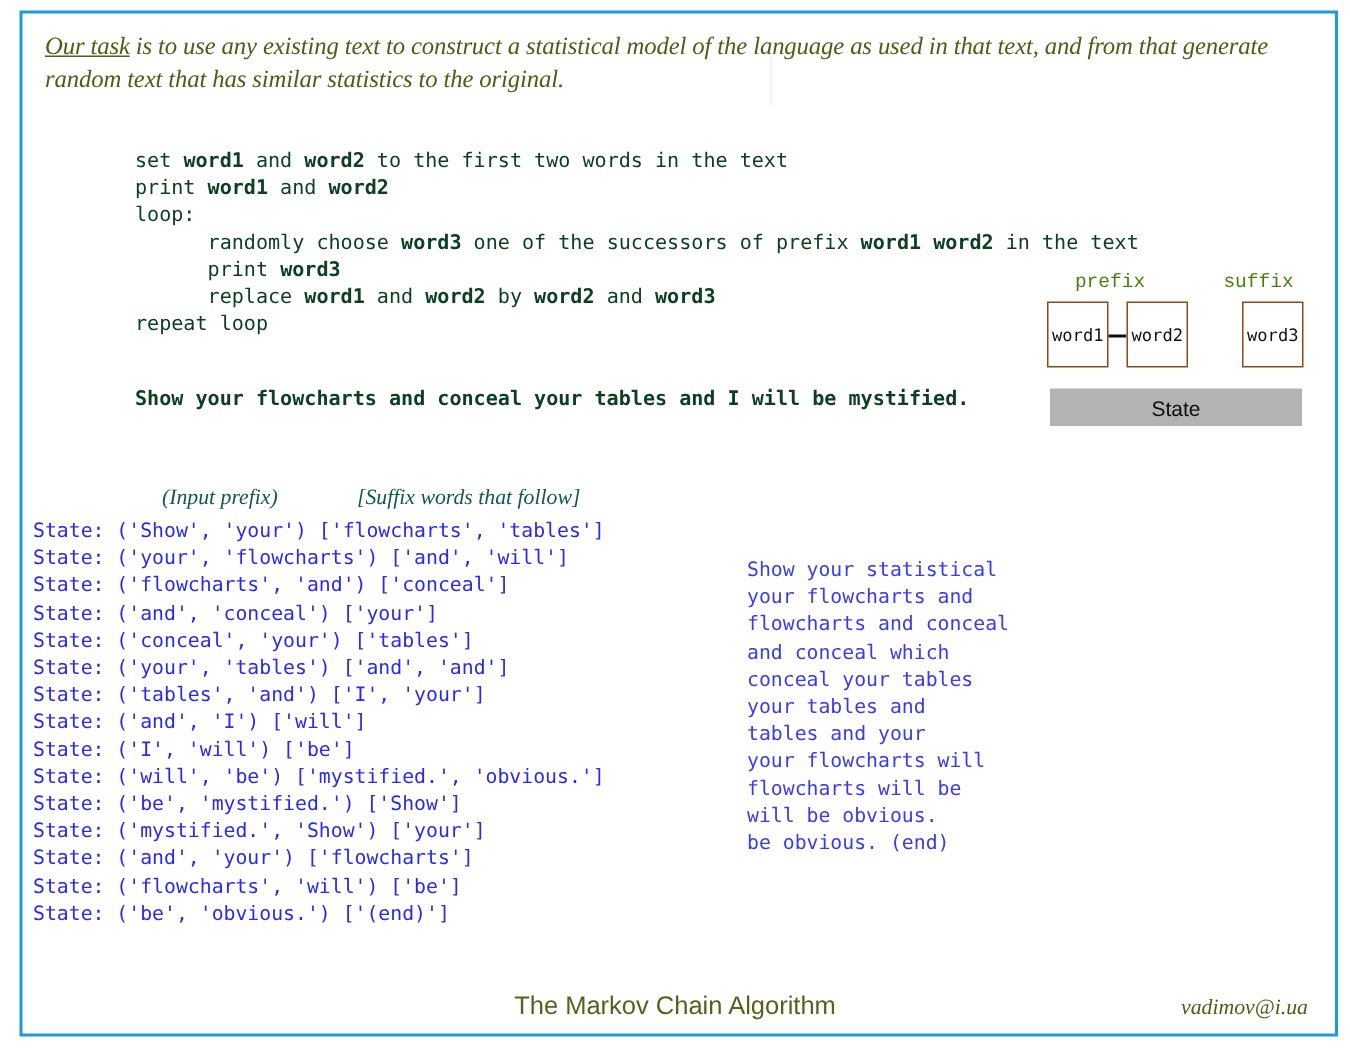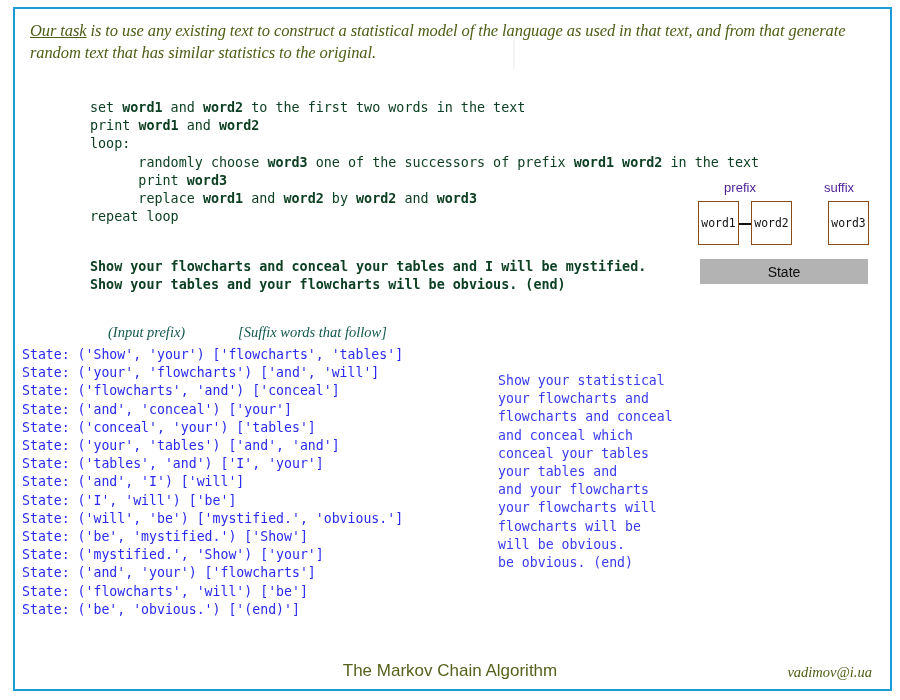--- a/index.html
+++ b/index.html
@@ -111,22 +111,22 @@
 
   
   #diagram {
     position: absolute;
     left: 695px; top: 180px;
     width: 175px; height: 110px;
   }
   .dg-label {
     position: absolute;
     font-size: 13px;
-    color: #4c1d95;
-    font-family: Liberation Sans, sans-serif;
+    color: #4d7c0f;
+    font-family: Liberation Mono, monospace;
     text-align: center;
   }
   #label-prefix { left: 5px; top: 0px; width: 80px; }
   #label-suffix { left: 115px; top: 0px; width: 58px; }
   .wbox {
     position: absolute;
     width: 41px; height: 44px;
     border: 1.6px solid #8a4b18;
     background: #ffffff;
     font-family: "DejaVu Sans Mono", "Liberation Mono", monospace;
@@ -195,27 +195,27 @@
 <div id="slide">
 
   <div id="frame"></div>
 
   <div id="intro"><span class="em">Our task</span><span> is to use any existing text to construct a statistical model of the language as used in that text, and from that generate random text that has similar statistics to the original.</span></div>
 
   <div id="caret"></div>
 
   <div id="pseudocode"><div><span>set </span><b>word1</b><span> and </span><b>word2</b><span> to the first two words in the text</span></div><div><span>print </span><b>word1</b><span> and </span><b>word2</b></div><div><span>loop:</span></div><div><span>      randomly choose </span><b>word3</b><span> one of the successors of prefix </span><b>word1 word2</b><span> in the text</span></div><div><span>      print </span><b>word3</b></div><div><span>      replace </span><b>word1</b><span> and </span><b>word2</b><span> by </span><b>word2</b><span> and </span><b>word3</b></div><div><span>repeat loop</span></div></div>
 
-  <div id="sample"><div>Show your flowcharts and conceal your tables and I will be mystified.</div><div>Show your tables and your flowcharts will be obvious. (end)</div></div>
+  <div id="sample"><div>Show your flowcharts and conceal your tables and I will be mystified.</div></div>
 
   <div id="col-captions"><span class="c1">(Input prefix)</span><span class="c2">[Suffix words that follow]</span></div>
 
   <div id="states"><div>State: ('Show', 'your') ['flowcharts', 'tables']</div><div>State: ('your', 'flowcharts') ['and', 'will']</div><div>State: ('flowcharts', 'and') ['conceal']</div><div>State: ('and', 'conceal') ['your']</div><div>State: ('conceal', 'your') ['tables']</div><div>State: ('your', 'tables') ['and', 'and']</div><div>State: ('tables', 'and') ['I', 'your']</div><div>State: ('and', 'I') ['will']</div><div>State: ('I', 'will') ['be']</div><div>State: ('will', 'be') ['mystified.', 'obvious.']</div><div>State: ('be', 'mystified.') ['Show']</div><div>State: ('mystified.', 'Show') ['your']</div><div>State: ('and', 'your') ['flowcharts']</div><div>State: ('flowcharts', 'will') ['be']</div><div>State: ('be', 'obvious.') ['(end)']</div></div>
 
-  <div id="generated"><div>Show your statistical</div><div>your flowcharts and</div><div>flowcharts and conceal</div><div>and conceal which</div><div>conceal your tables</div><div>your tables and</div><div>and your flowcharts</div><div>your flowcharts will</div><div>flowcharts will be</div><div>will be obvious.</div><div>be obvious. (end)</div></div>
+  <div id="generated"><div>Show your statistical</div><div>your flowcharts and</div><div>flowcharts and conceal</div><div>and conceal which</div><div>conceal your tables</div><div>your tables and</div><div>tables and your</div><div>your flowcharts will</div><div>flowcharts will be</div><div>will be obvious.</div><div>be obvious. (end)</div></div>
 
   <div id="diagram">
     <div class="dg-label" id="label-prefix">prefix</div>
     <div class="dg-label" id="label-suffix">suffix</div>
     <div class="wbox" id="wbox1">word1</div>
     <div id="connector"></div>
     <div class="wbox" id="wbox2">word2</div>
     <div class="wbox" id="wbox3">word3</div>
   </div>
 

